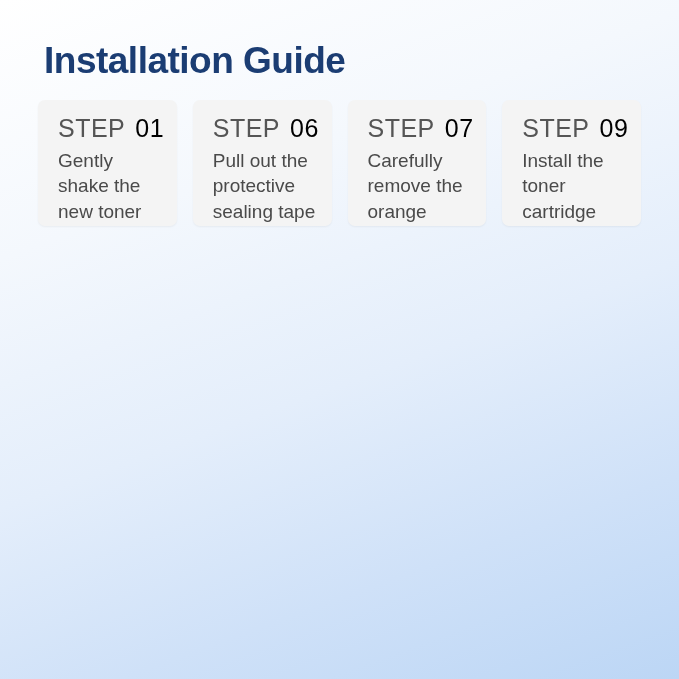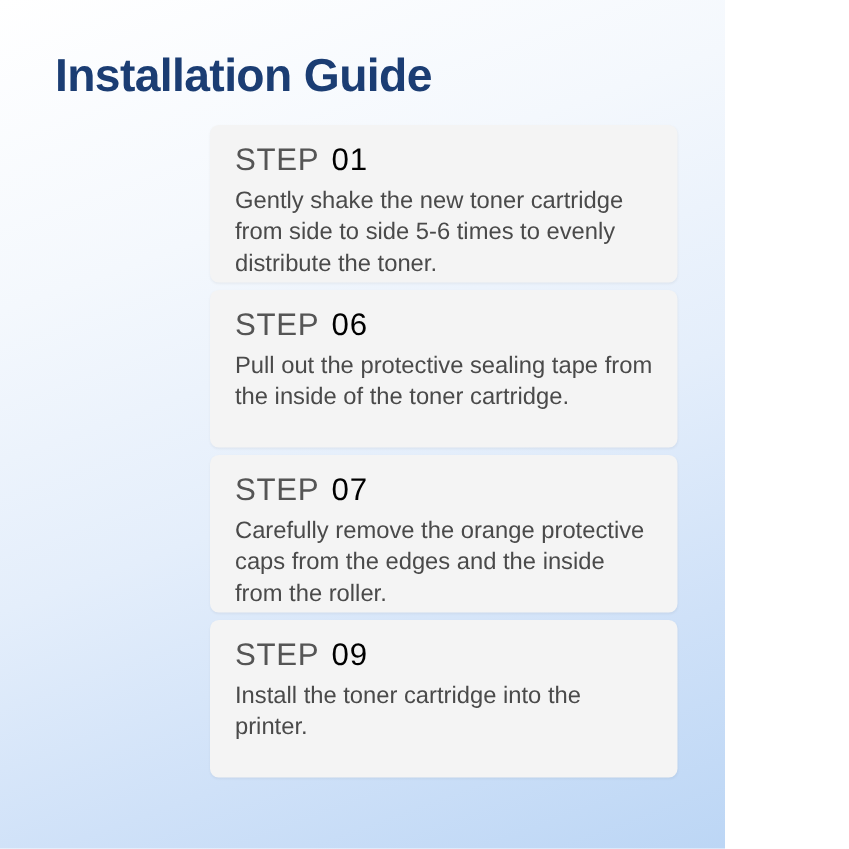--- a/index.html
+++ b/index.html
@@ -8,42 +8,41 @@
   }
   body {
     width: 679px;
     height: 679px;
     font-family: "Liberation Sans", sans-serif;
     background: #ffffff;
     overflow: hidden;
   }
   .page {
     position: relative;
-    width: 580px;
+    width: 679px;
     height: 679px;
     background: linear-gradient(160deg, #ffffff 0%, #f4f8fd 28%, #e4eefb 55%, #cfe1f8 78%, #bcd6f5 100%);
     box-sizing: border-box;
     padding: 34px 38px 26px 38px;
     display: flex;
     flex-direction: column;
   }
   .title {
     font-size: 37px;
     font-weight: bold;
     color: #1b3d73;
     letter-spacing: -0.5px;
     margin: 6px 0 18px 6px;
     font-family: "Liberation Sans", sans-serif;
   }
   .steps {
     display: flex;
-    flex-direction: column;
-    gap: 6px;
+    flex-direction: row;
+    gap: 16px;
     flex: 1;
-    align-items: flex-end;
   }
   .step-card {
     position: relative;
     background: #f4f4f4;
     border-radius: 7px;
     height: 126px;
     display: flex;
     overflow: hidden;
     box-shadow: 0 1px 2px rgba(0,0,0,0.05);
   }

